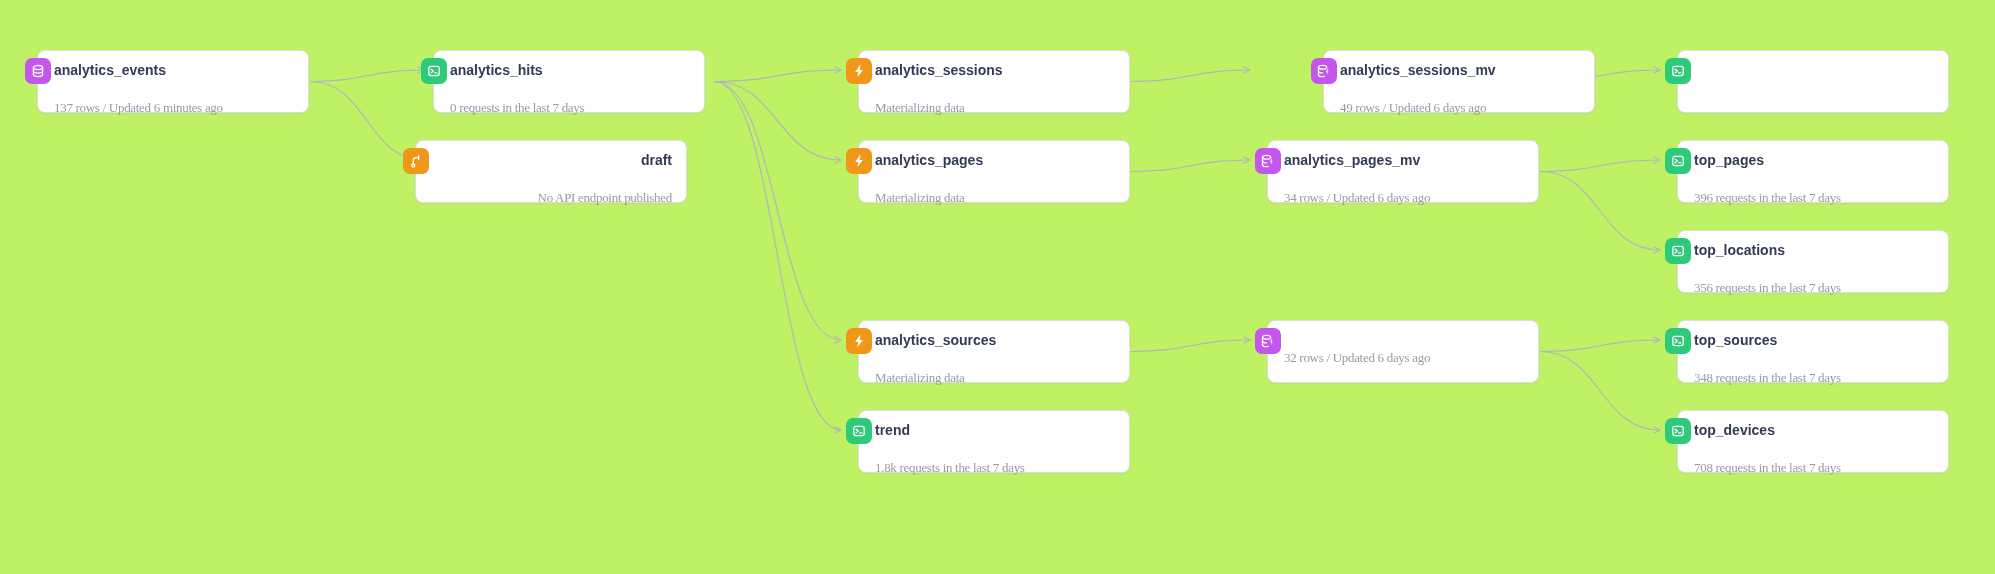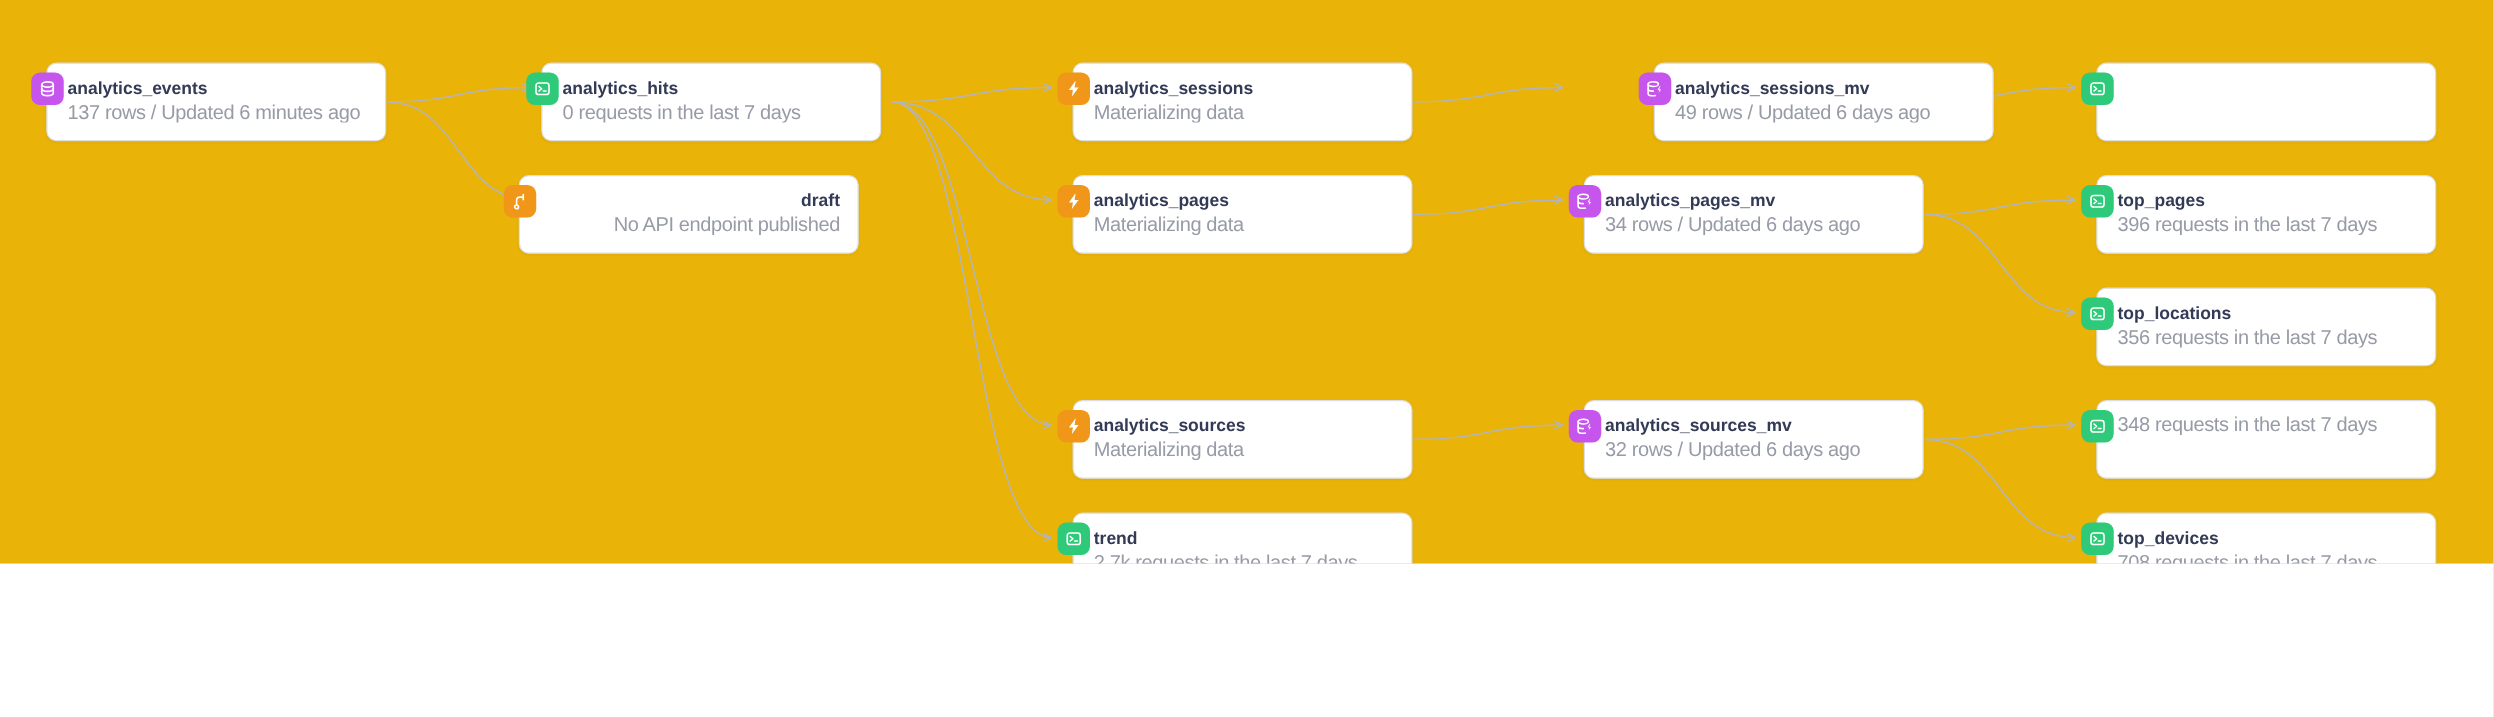--- a/index.html
+++ b/index.html
@@ -1,25 +1,25 @@
 <!DOCTYPE html>
 <html><head>
 <meta charset="utf-8">
 <style>
   html,body{margin:0;padding:0;background:#ffffff;}
   body{font-family:"Liberation Sans",sans-serif;}
-  .canvas{position:relative;width:1995px;height:451px;background:#eab308;overflow:hidden;}
+  .canvas{position:relative;width:1995px;height:574px;background:#bef264;overflow:hidden;}
   .edges{position:absolute;left:0;top:0;}
   .node{position:absolute;width:272px;height:63px;background:#ffffff;border:1px solid #dcdee3;
         border-radius:8px;box-shadow:0 1px 2px rgba(25,30,60,0.05);box-sizing:border-box;cursor:pointer;}
   .node .nicon{position:absolute;left:-13px;top:7px;width:26px;height:26px;border-radius:7px;
         display:flex;align-items:center;justify-content:center;}
   .node .txt{padding:9px 14px 0 16px;overflow:hidden;}
   .node .title{font-size:14px;font-weight:700;color:#333a56;line-height:20px;white-space:nowrap;}
-  .node .sub{margin-top:4px;font-family:Liberation Sans, sans-serif;font-size:16px;
+  .node .sub{margin-top:21px;font-family:Liberation Serif, serif;font-size:13px;
         letter-spacing:-0.3px;color:#979ba6;line-height:14px;white-space:nowrap;}
 </style>
 </head>
 <body>
 
 <div class="canvas">
   <svg class="edges" width="1995" height="574" xmlns="http://www.w3.org/2000/svg">
       <defs>
         <marker id="arrow" viewBox="0 0 10 10" refX="8.5" refY="5" markerWidth="9" markerHeight="9" orient="auto-start-reverse" markerUnits="userSpaceOnUse">
   <path d="M1.5 1.5 L8.5 5 L1.5 8.5" fill="none" stroke="#b3b5bc" stroke-width="1.3" stroke-linecap="round" stroke-linejoin="round"></path>
@@ -116,21 +116,21 @@
       <div class="node" style="left: 858px; top: 410px;">
         <span class="nicon" style="background:#2fc97a">
        <svg width="16" height="16" viewBox="0 0 16 16">
             <rect x="2.8" y="3.4" width="10.4" height="9.2" rx="2.1" fill="none" stroke="#fff" stroke-width="1.3" stroke-linecap="round" stroke-linejoin="round"></rect>
     <path d="M5.2 6.2 L7.3 8 L5.2 9.8" fill="none" stroke="#fff" stroke-width="1.3" stroke-linecap="round" stroke-linejoin="round"></path>
     <path d="M8.7 9.8 H10.8" fill="none" stroke="#fff" stroke-width="1.3" stroke-linecap="round" stroke-linejoin="round"></path>
           </svg>
      </span>
      <div class="txt">
        <div class="title">trend</div>
-       <div class="sub">2.7k requests in the last 7 days</div>
+       <div class="sub">1.8k requests in the last 7 days</div>
      </div>
       </div>
       <div class="node" style="left: 1323px; top: 50px;">
         <span class="nicon" style="background:#c655ee">
        <svg width="16" height="16" viewBox="0 0 16 16">
             <ellipse cx="6.6" cy="4.3" rx="4.1" ry="1.9" fill="none" stroke="#fff" stroke-width="1.3" stroke-linecap="round" stroke-linejoin="round"></ellipse>
     <path d="M2.5 4.3 V11.7 C2.5 12.8 4.3 13.6 6.6 13.6 C7.2 13.6 7.8 13.55 8.3 13.45" fill="none" stroke="#fff" stroke-width="1.3" stroke-linecap="round" stroke-linejoin="round"></path>
     <path d="M2.5 8 C2.5 9.1 4.3 9.9 6.6 9.9" fill="none" stroke="#fff" stroke-width="1.3" stroke-linecap="round" stroke-linejoin="round"></path>
     <path d="M11.4 5.6 L9.2 9.3 H10.9 L9.9 13.3 L13.7 8.2 H11.9 L13 5.6 Z" fill="#fff" stroke="#c655ee" stroke-width="0.9" stroke-linejoin="round"></path>
           </svg>
@@ -157,21 +157,20 @@
       <div class="node" style="left: 1267px; top: 320px;">
         <span class="nicon" style="background:#c655ee">
        <svg width="16" height="16" viewBox="0 0 16 16">
             <ellipse cx="6.6" cy="4.3" rx="4.1" ry="1.9" fill="none" stroke="#fff" stroke-width="1.3" stroke-linecap="round" stroke-linejoin="round"></ellipse>
     <path d="M2.5 4.3 V11.7 C2.5 12.8 4.3 13.6 6.6 13.6 C7.2 13.6 7.8 13.55 8.3 13.45" fill="none" stroke="#fff" stroke-width="1.3" stroke-linecap="round" stroke-linejoin="round"></path>
     <path d="M2.5 8 C2.5 9.1 4.3 9.9 6.6 9.9" fill="none" stroke="#fff" stroke-width="1.3" stroke-linecap="round" stroke-linejoin="round"></path>
     <path d="M11.4 5.6 L9.2 9.3 H10.9 L9.9 13.3 L13.7 8.2 H11.9 L13 5.6 Z" fill="#fff" stroke="#c655ee" stroke-width="0.9" stroke-linejoin="round"></path>
           </svg>
      </span>
      <div class="txt">
-       <div class="title">analytics_sources_mv</div>
        <div class="sub">32 rows / Updated 6 days ago</div>
      </div>
       </div>
       <div class="node" style="left: 1677px; top: 50px;">
         <span class="nicon" style="background:#2fc97a">
        <svg width="16" height="16" viewBox="0 0 16 16">
             <rect x="2.8" y="3.4" width="10.4" height="9.2" rx="2.1" fill="none" stroke="#fff" stroke-width="1.3" stroke-linecap="round" stroke-linejoin="round"></rect>
     <path d="M5.2 6.2 L7.3 8 L5.2 9.8" fill="none" stroke="#fff" stroke-width="1.3" stroke-linecap="round" stroke-linejoin="round"></path>
     <path d="M8.7 9.8 H10.8" fill="none" stroke="#fff" stroke-width="1.3" stroke-linecap="round" stroke-linejoin="round"></path>
           </svg>
@@ -205,20 +204,21 @@
       </div>
       <div class="node" style="left: 1677px; top: 320px;">
         <span class="nicon" style="background:#2fc97a">
        <svg width="16" height="16" viewBox="0 0 16 16">
             <rect x="2.8" y="3.4" width="10.4" height="9.2" rx="2.1" fill="none" stroke="#fff" stroke-width="1.3" stroke-linecap="round" stroke-linejoin="round"></rect>
     <path d="M5.2 6.2 L7.3 8 L5.2 9.8" fill="none" stroke="#fff" stroke-width="1.3" stroke-linecap="round" stroke-linejoin="round"></path>
     <path d="M8.7 9.8 H10.8" fill="none" stroke="#fff" stroke-width="1.3" stroke-linecap="round" stroke-linejoin="round"></path>
           </svg>
      </span>
      <div class="txt">
+       <div class="title">top_sources</div>
        <div class="sub">348 requests in the last 7 days</div>
      </div>
       </div>
       <div class="node" style="left: 1677px; top: 410px;">
         <span class="nicon" style="background:#2fc97a">
        <svg width="16" height="16" viewBox="0 0 16 16">
             <rect x="2.8" y="3.4" width="10.4" height="9.2" rx="2.1" fill="none" stroke="#fff" stroke-width="1.3" stroke-linecap="round" stroke-linejoin="round"></rect>
     <path d="M5.2 6.2 L7.3 8 L5.2 9.8" fill="none" stroke="#fff" stroke-width="1.3" stroke-linecap="round" stroke-linejoin="round"></path>
     <path d="M8.7 9.8 H10.8" fill="none" stroke="#fff" stroke-width="1.3" stroke-linecap="round" stroke-linejoin="round"></path>
           </svg>

